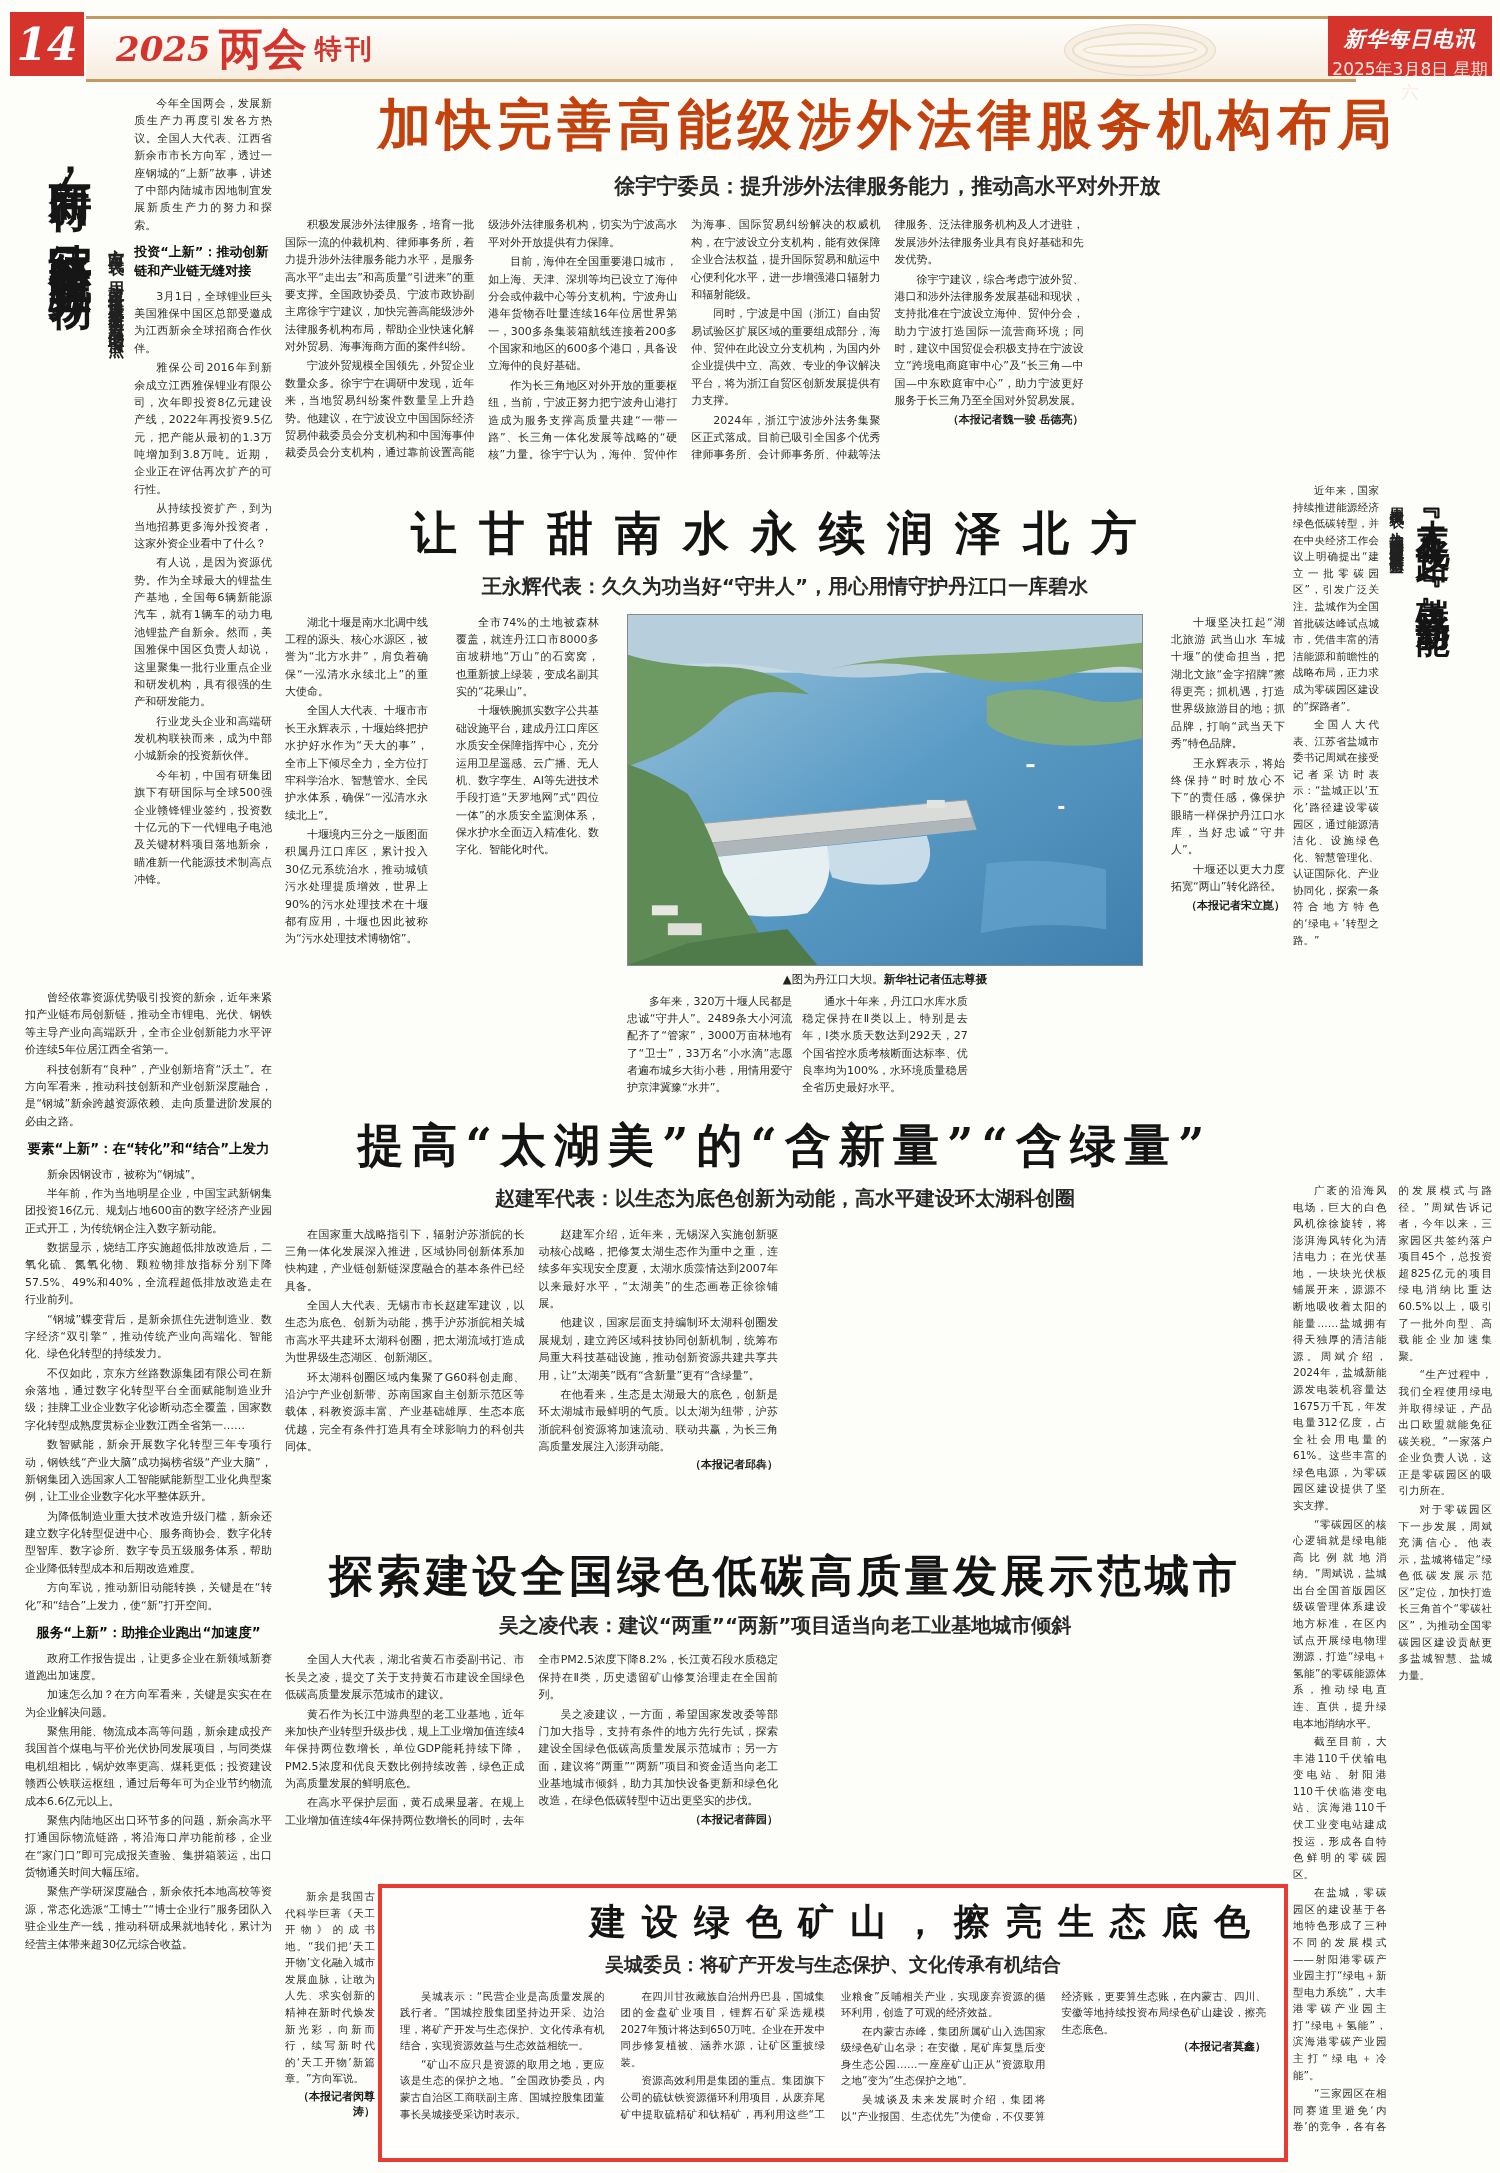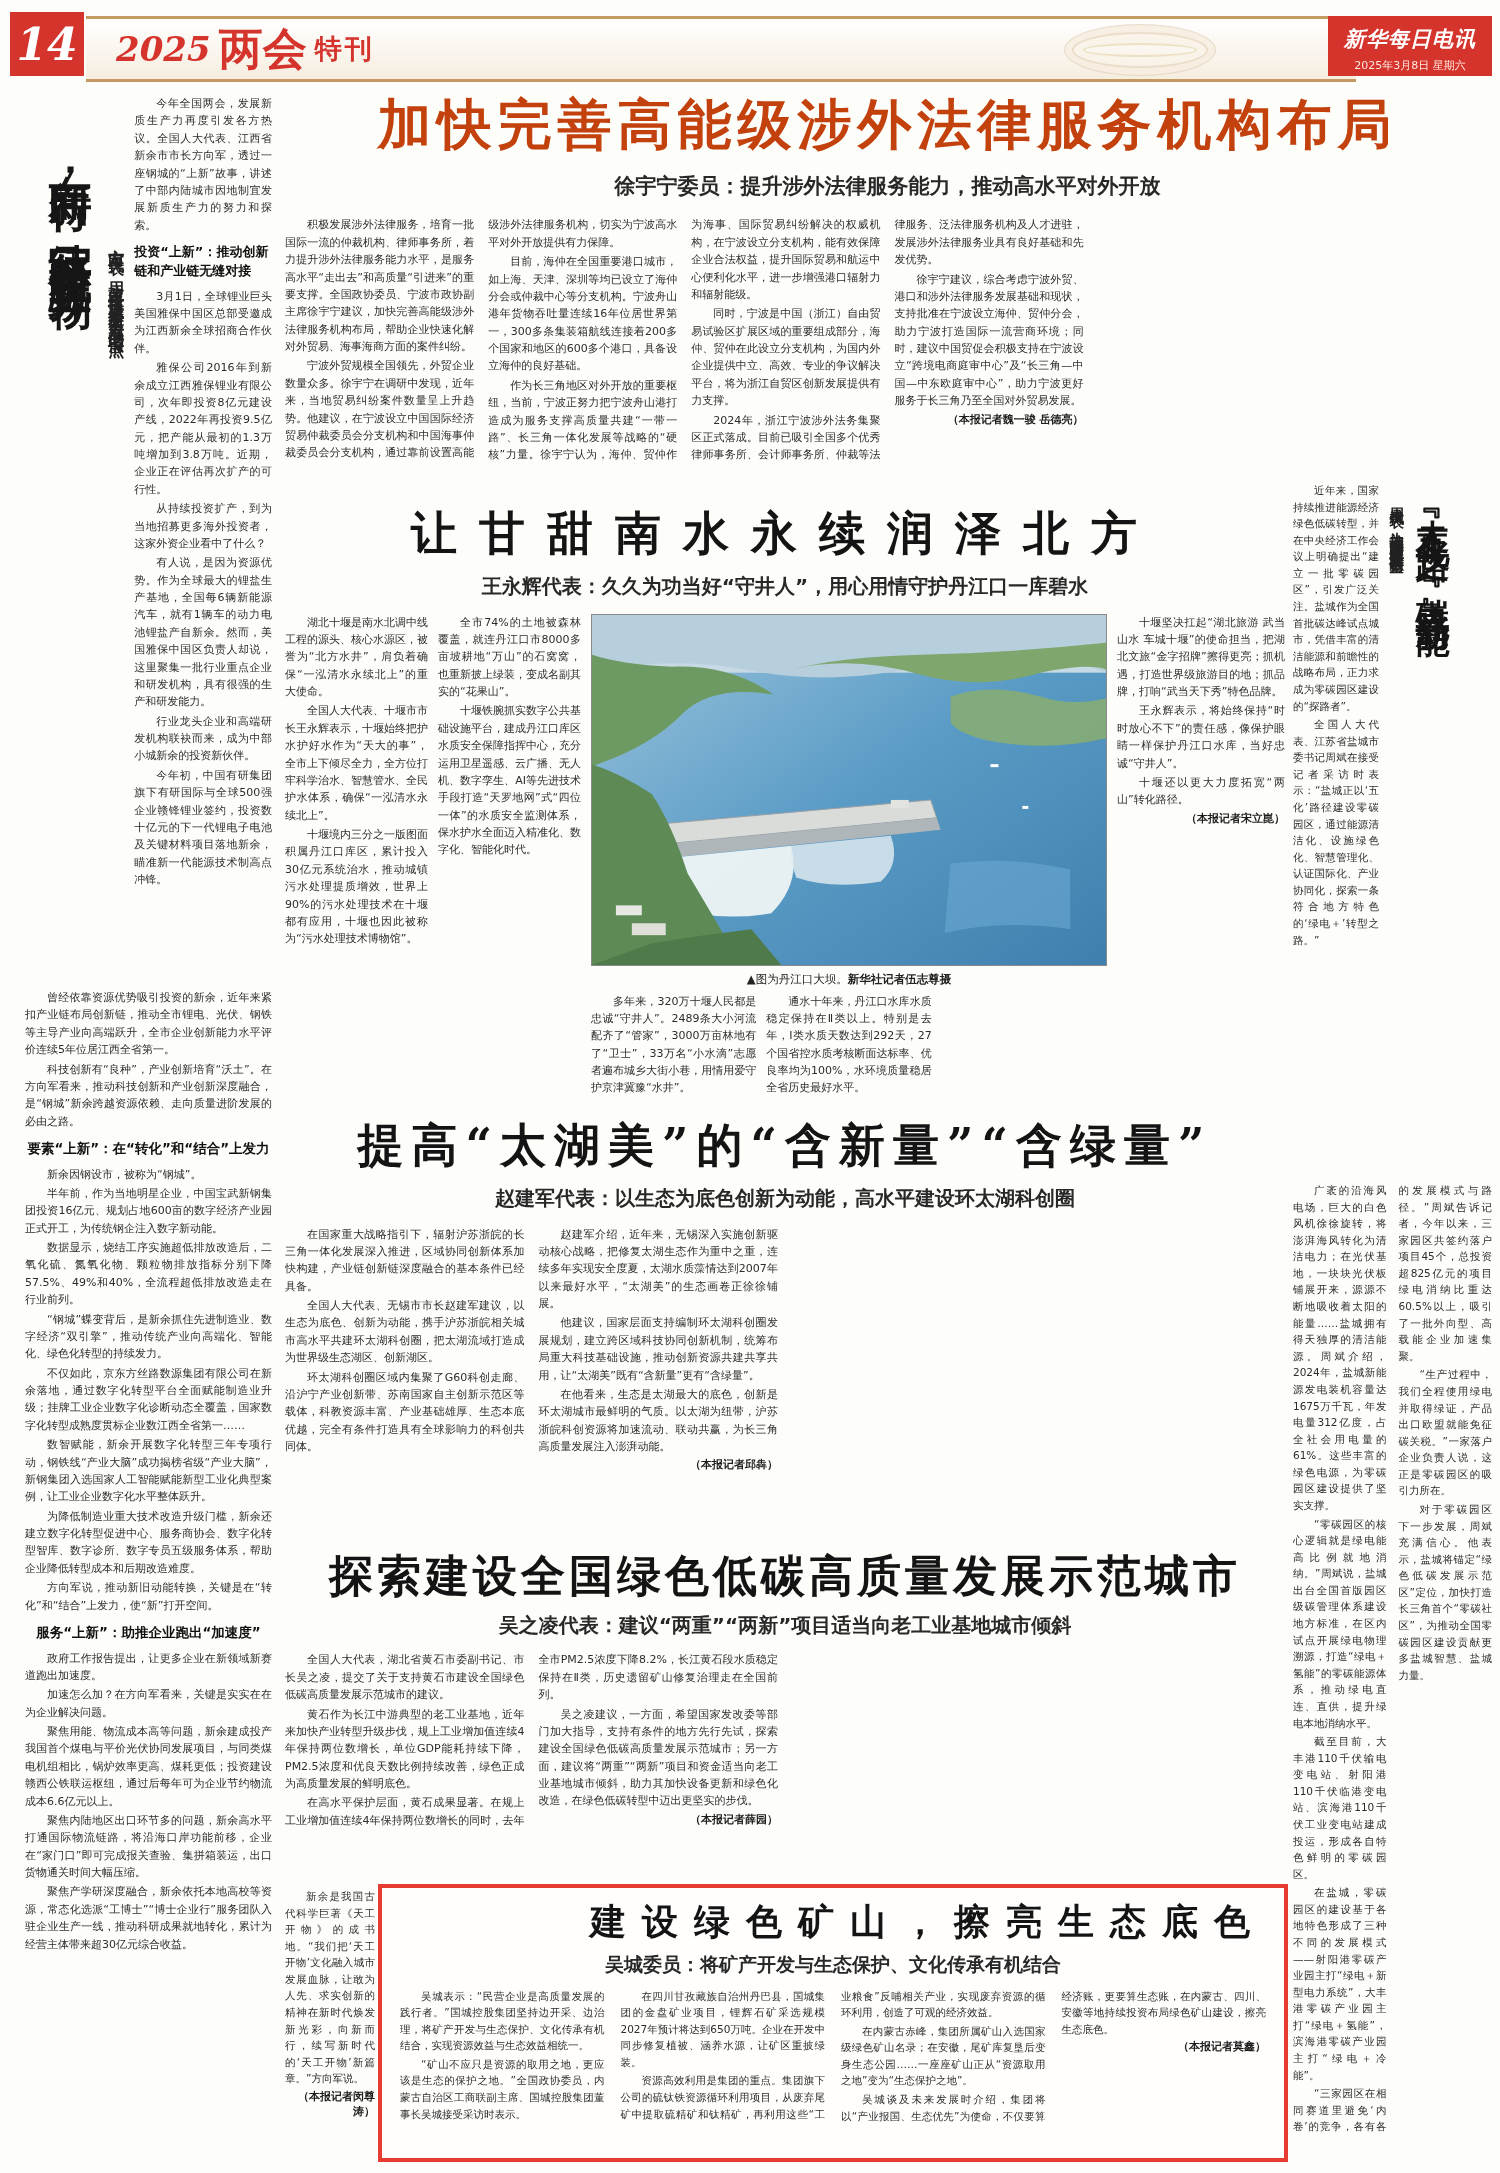--- a/index.html
+++ b/index.html
@@ -20,21 +20,21 @@
           display:flex;align-items:center;padding-left:30px;overflow:hidden}
   #banner .yr{color:#d5342c;font-style:italic;font-weight:700;font-size:34px;font-family:"DejaVu Serif",serif}
   #banner .lh{color:#d5342c;font-weight:700;font-size:44px;margin:0 8px;font-family:"DejaVu Serif",serif}
   #banner .tk{color:#d5342c;font-weight:700;font-size:27px;letter-spacing:3px}
   .swirl{position:absolute;right:140px;top:5px;width:150px;height:50px;border-radius:50%;
          border:1px solid #e4d5bf;opacity:.85;
          box-shadow:inset 0 0 0 7px #f7eee1,inset 0 0 0 9px #e8dac4,inset 0 0 0 18px #faf3e9,inset 0 0 0 20px #eadebb}
   #masthead{position:absolute;right:0;top:4px;width:164px;height:60px;background:#d5342c;color:#fff;
             text-align:center;padding-top:9px;box-sizing:border-box}
   #masthead .mt{font-size:21px;font-weight:700;font-style:italic;letter-spacing:1px}
-  #masthead .md{font-size:11px;margin-top:5px;color:#ffe7df}
+  #masthead .md{font-size:17px;margin-top:5px;color:#ffe7df}
 
   
   #art-left{position:absolute;left:25px;top:95px;width:247px;height:2062px;overflow:hidden}
   .lrow1{height:888px;display:flex;padding-left:22px;box-sizing:border-box}
   .lvhead{writing-mode:vertical-rl;font-family:"DejaVu Serif",serif;font-weight:700;
           font-size:43px;line-height:1.1;letter-spacing:5px;height:870px;margin-top:46px;color:#161616}
   .lvsub{writing-mode:vertical-rl;font-size:16px;font-weight:600;line-height:1.25;letter-spacing:3px;
          height:660px;margin:140px 4px 0 12px;color:#222}
   .lcol{flex:1;overflow:hidden;padding-left:4px}
   .lcol p.bd,.lrow2 p.bd{font-size:11px}
@@ -48,21 +48,21 @@
   .law-head{text-align:center;font-family:"DejaVu Serif",serif;font-weight:700;font-size:54px;
             line-height:1.1;letter-spacing:6px;color:#c2410c}
   .byline{text-align:center;font-size:21px;font-weight:600;color:#282828;margin-top:18px}
   .law-cols{margin-top:16px;height:248px;columns:6;column-gap:14px;column-fill:auto;overflow:hidden}
 
   
   #art-water{position:absolute;left:285px;top:508px;width:1000px;height:606px}
   .water-head{text-align:center;font-family:"DejaVu Serif",serif;font-weight:700;font-size:46px;
               letter-spacing:22px;line-height:1.1;color:#141414}
   #art-water .byline{font-size:20px;margin-top:14px}
-  .water-body{display:flex;gap:10px;margin-top:14px;height:490px}
+  .water-body{display:flex;gap:28px;margin-top:14px;height:490px}
   .wcol{width:143px;overflow:hidden}
   .wcenter{width:516px;display:flex;flex-direction:column}
   .photo{width:516px;height:352px;border:1px solid #8a8a8a;box-sizing:border-box;background:#5b9cc6}
   .caption{font-size:11.5px;text-align:center;margin:6px 0 6px;color:#222}
   .caption b{font-weight:700}
   .under{columns:3;column-gap:10px;column-fill:auto;overflow:hidden;flex:1}
   .wcol4{flex:1;overflow:hidden}
 
   
   #art-wuhua{position:absolute;left:1293px;top:482px;width:199px;height:1675px}

